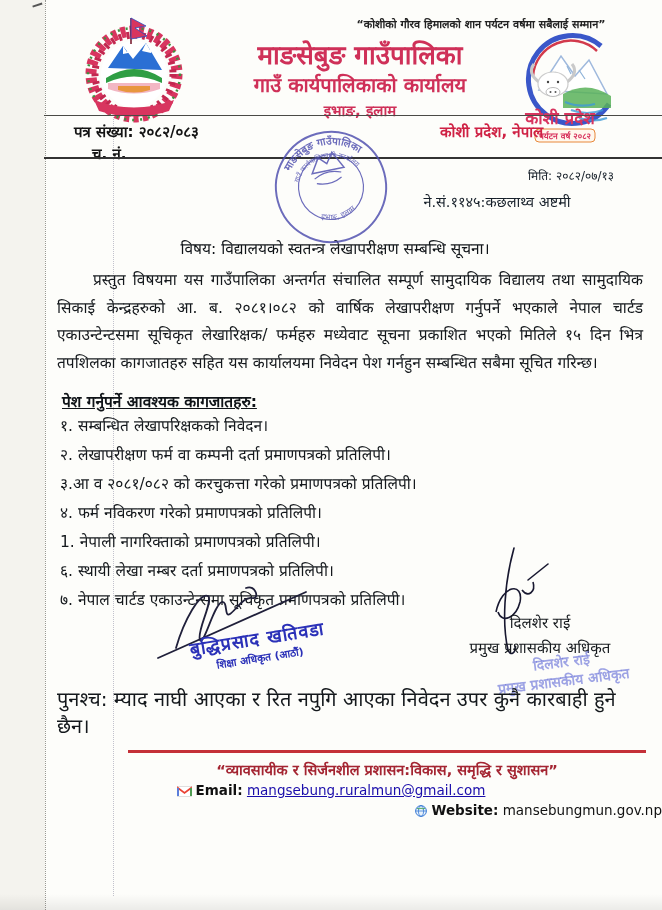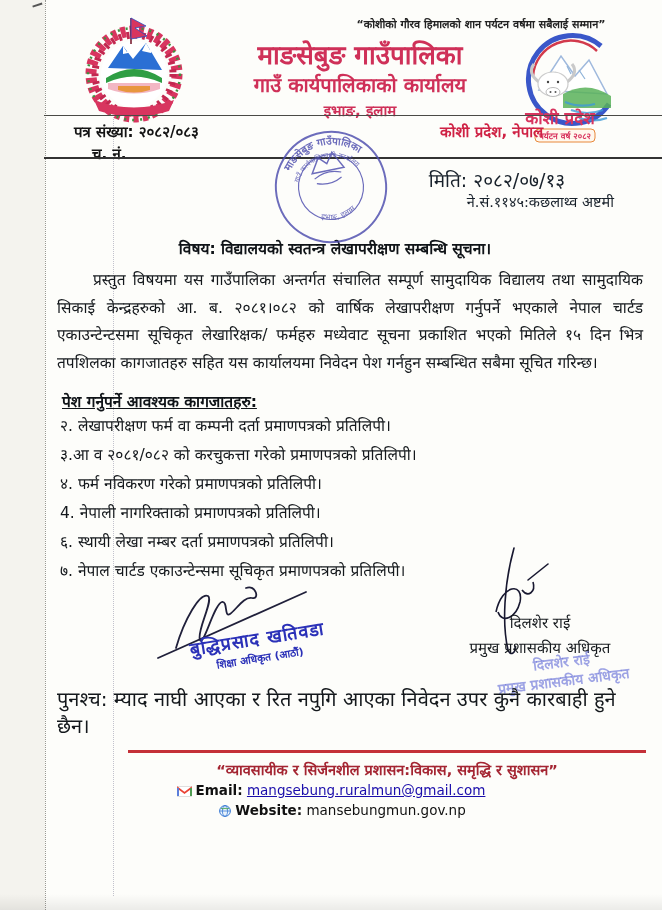--- a/index.html
+++ b/index.html
@@ -26,25 +26,25 @@
     font-size:20px; font-weight:bold; color:#cf3058; }
   .address    { top:100px; left:180px; width:360px; text-align:center;
     font-size:15px; font-weight:bold; color:#cf3058; }
 
   .rule1 { top:115px; left:44px; width:618px; height:1px; background:#4a4a46; }
   .rule2 { top:157px; left:44px; width:618px; height:2px; background:#333; }
 
   .letter-no { top:121px; left:74px; font-size:15px; font-weight:bold; color:#141414; }
   .ref-no    { top:143px; left:74px; font-size:15px; font-weight:bold; color:#141414;margin-left:18px; }
   .province  { top:121px; left:440px; width:210px; font-size:15px; font-weight:bold; color:#cf2144; }
-  .date-line { top:167px; left:380px; width:234px; text-align:center; font-size:19px; color:#17202a; }
-  .ns-line   { top:191px; left:380px; width:234px; text-align:right; font-size:14.5px; color:#17202a; }
+  .date-line { top:167px; left:380px; width:234px; text-align:right; font-size:12px; color:#17202a; }
+  .ns-line   { top:191px; left:380px; width:234px; text-align:center; font-size:14.5px; color:#17202a; }
 
   .subject { top:237px; left:110px; width:450px; text-align:center;
-    font-size:15.5px; font-weight:bold; color:#101418; }
+    font-size:15.5px; font-weight:normal; color:#101418; }
 
   .body-par { top:267px; left:57px; width:586px; font-size:15.5px; line-height:1.78;
     text-align:justify; text-indent:36px; color:#14181c; }
 
   .list-head { top:390px; left:62px; font-size:15.5px; font-weight:bold;
     text-decoration:underline; color:#101418; }
   .doc-list { top:414px; left:60px; width:560px; list-style:none; }
   .doc-list li { font-size:15.5px; color:#14181c; height:29px; }
 
   
@@ -66,21 +66,21 @@
 
   .postscript { top:685px; left:57px; width:586px; font-size:20px; color:#14181c; }
 
   
   .footer-rule { top:750px; left:128px; width:518px; height:3px; background:#c43038; }
   .footer-slogan { top:759px; left:128px; width:518px; text-align:center;
     font-size:14.5px; font-weight:bold; color:#a42532; }
   .footer-email { top:782px; left:0; width:100%; text-align:center; font-size:13.5px; color:#111; }
   .footer-email .lbl, .footer-site .lbl { font-weight:bold;margin-top:28px; }
   .footer-email a { color:#1a0dab;text-align:center; }
-  .footer-site { top:802px; left:0; width:100%; text-align:center; font-size:13.5px; color:#111;padding-left:23px; }
+  .footer-site { top:802px; left:0; width:100%; text-align:right; font-size:13.5px; color:#111;padding-left:23px; }
   .icon-inline { display:inline-block; vertical-align:-2px; margin-right:4px; }
 
   .corner-mark { top:4px; left:33px; width:10px; height:6px;
     border-top:2px solid #555; transform:rotate(-18deg); }
 </style>
 </head>
 <body>
 
 <div class="page">
   <div class="scan-left-strip"></div>
@@ -159,24 +159,25 @@
 
   <div class="abs date-line">मिति: २०८२/०७/१३</div>
   <div class="abs ns-line">ने.सं.११४५:कछलाथ्व अष्टमी</div>
 
   <div class="abs subject">विषय: विद्यालयको स्वतन्त्र लेखापरीक्षण सम्बन्धि सूचना।</div>
 
   <div class="abs body-par">प्रस्तुत विषयमा यस गाउँपालिका अन्तर्गत संचालित सम्पूर्ण सामुदायिक विद्यालय तथा सामुदायिक सिकाई केन्द्रहरुको आ. ब. २०८१।०८२ को वार्षिक लेखापरीक्षण गर्नुपर्ने भएकाले नेपाल चार्टड एकाउन्टेन्टसमा सूचिकृत लेखारिक्षक/ फर्महरु मध्येवाट सूचना प्रकाशित भएको मितिले १५ दिन भित्र तपशिलका कागजातहरु सहित यस कार्यालयमा निवेदन पेश गर्नहुन सम्बन्धित सबैमा सूचित गरिन्छ।</div>
 
   <div class="abs list-head">पेश गर्नुपर्ने आवश्यक कागजातहरु:</div>
   <ul class="abs doc-list">
+    <li>१. सम्बन्धित लेखापरिक्षकको निवेदन।</li>
     <li>२. लेखापरीक्षण फर्म वा कम्पनी दर्ता प्रमाणपत्रको प्रतिलिपी।</li>
     <li>३.आ व २०८१/०८२ को करचुकत्ता गरेको प्रमाणपत्रको प्रतिलिपी।</li>
     <li>४. फर्म नविकरण गरेको प्रमाणपत्रको प्रतिलिपी।</li>
-    <li>4. नेपाली नागरिक्ताको प्रमाणपत्रको प्रतिलिपी।</li>
+    <li>1. नेपाली नागरिक्ताको प्रमाणपत्रको प्रतिलिपी।</li>
     <li>६. स्थायी लेखा नम्बर दर्ता प्रमाणपत्रको प्रतिलिपी।</li>
     <li>७. नेपाल चार्टड एकाउन्टेन्समा सूचिकृत प्रमाणपत्रको प्रतिलिपी।</li>
   </ul>
 
   <svg class="abs sig-left-svg" width="180" height="86" viewBox="0 0 180 86">
     <path d="M28,72 C36,44 52,16 60,20 C66,24 48,56 52,64 C56,70 66,28 74,26 C80,25 76,42 82,38 C88,34 96,20 104,22 C112,24 108,8 98,12" fill="none" stroke="#20203a" stroke-width="1.8" stroke-linecap="round"></path>
     <path d="M10,82 L158,16" fill="none" stroke="#20203a" stroke-width="1.8" stroke-linecap="round"></path>
   </svg>
   <div class="abs stamp-left">
     <div class="nm">बुद्धिप्रसाद खतिवडा</div>

